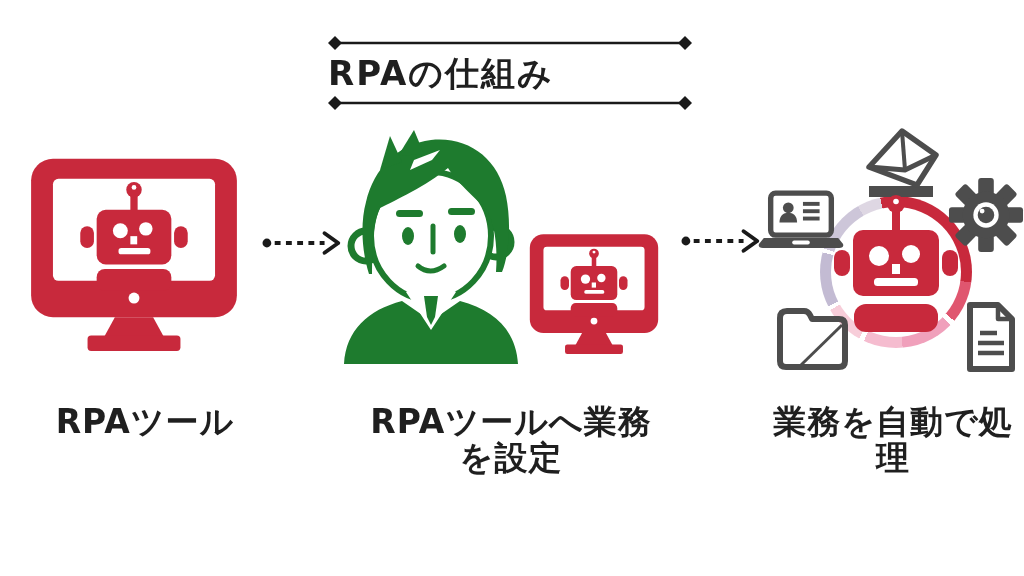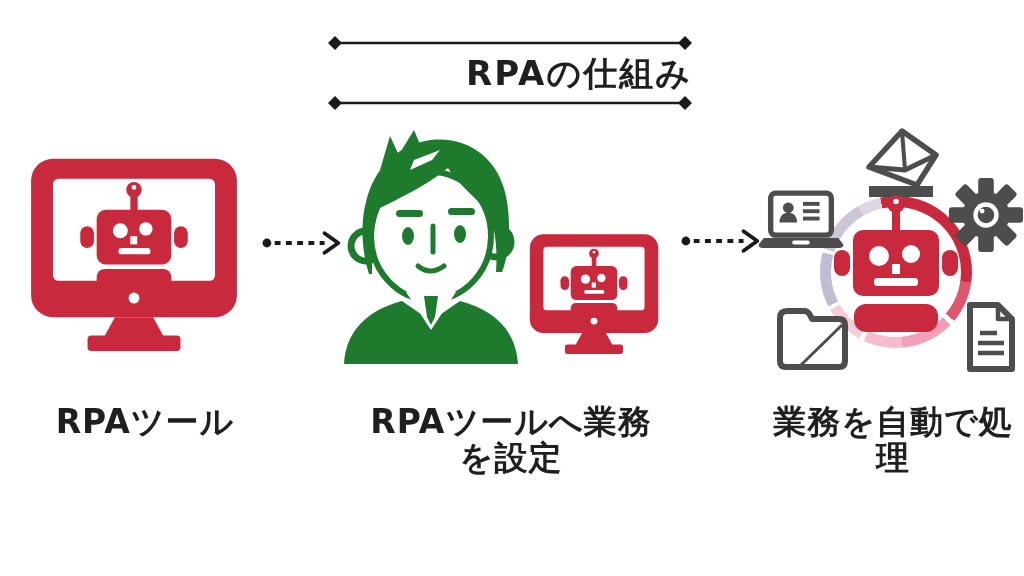--- a/index.html
+++ b/index.html
@@ -18,21 +18,21 @@
   
   .f-red{fill:var(--red);}
   .f-green{fill:var(--green);}
   .f-gray{fill:var(--gray);}
   .f-white{fill:#fff;}
   .s-green{stroke:var(--green);}
   .s-gray{stroke:var(--gray);}
   .s-black{stroke:#1a1a1a;}
 
   
-  .title-block{left:328px;top:36px;width:364px;text-align:right;}
+  .title-block{left:328px;top:36px;width:364px;text-align:left;}
   .title-text{
     font-size:34px;font-weight:800;color:var(--text);
     letter-spacing:2px;line-height:44px;padding:1px 0;
   }
   .title-rule{display:block;width:364px;height:14px;}
 
   
   .step-label{
     font-size:33px;font-weight:700;color:var(--text);
     text-align:center;letter-spacing:1px;top:404px;height:36px;line-height:36px;

